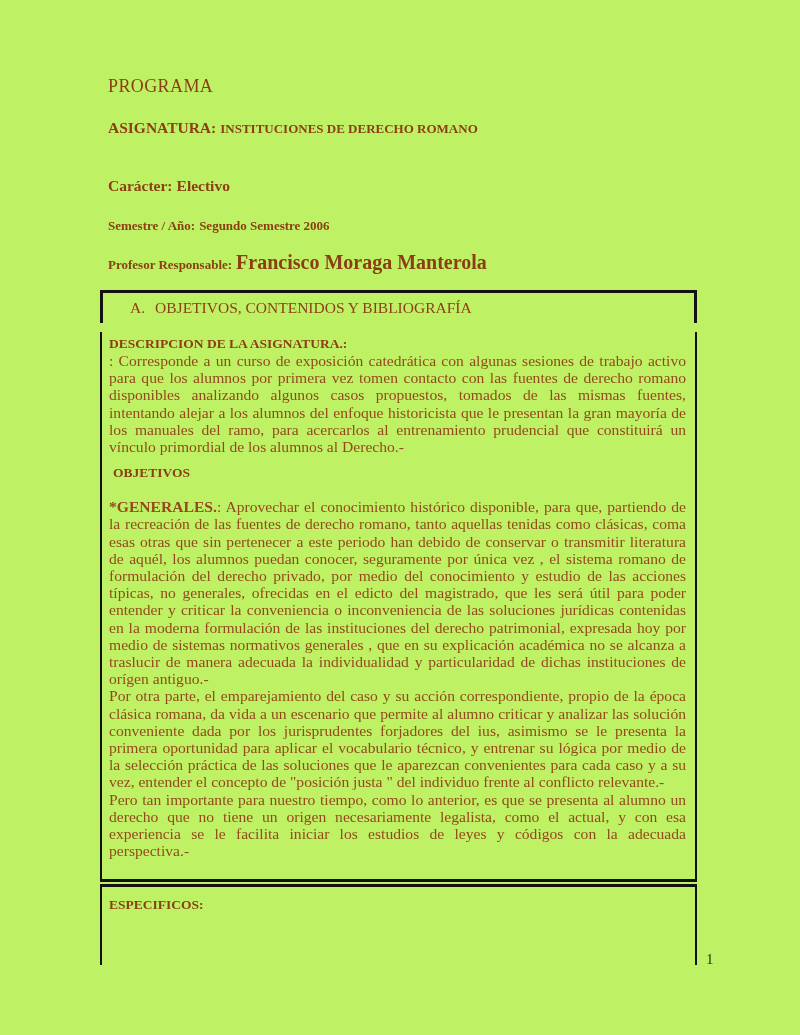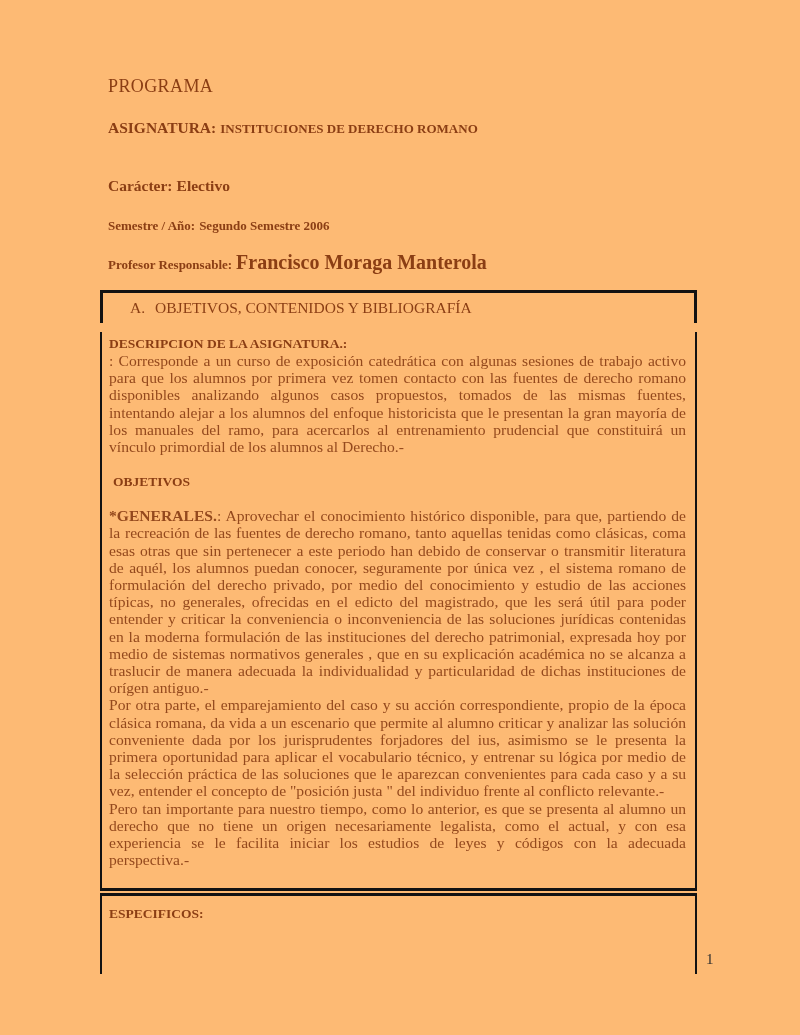--- a/index.html
+++ b/index.html
@@ -1,20 +1,20 @@
 <!DOCTYPE html>
 <html lang="es" style="--heading_brown: #8B3E14; --body_brown: #94491D; --border: #121212;"><head>
 <meta charset="utf-8">
 <style>
   html, body { margin: 0; padding: 0; background: #ffffff; }
   .page {
     position: relative;
     width: 800px;
     height: 1035px;
-    background: #fdba74;
+    background: #bef264;
     box-sizing: border-box;
     padding: 76px 103px 0 100px;
     font-family: "Liberation Serif", serif;
     color: var(--body_brown, #94491D);
     overflow: hidden;
   }
   .doc-title {
     margin: 0 0 22px 8px;
     font-size: 18px;
     line-height: 21px;
@@ -63,21 +63,21 @@
     height: 81px;
     overflow: hidden;
     padding-top: 10px;
   }
   .box-h {
     font-size: 13.5px;
     font-weight: bold;
     line-height: 16px;
     color: var(--heading_brown, #8B3E14);
   }
-  .h-objetivos { margin-top: 19px; margin-bottom: 17px; padding-left: 4px; }
+  .h-objetivos { margin-top: 10px; margin-bottom: 17px; padding-left: 4px; }
   .h-especificos { margin-bottom: 16px; }
   .para {
     margin: 0;
     font-size: 15.6px;
     line-height: 17.2px;
     text-align: justify;
     color: var(--body_brown, #94491D);
   }
   .glabel { font-size: 15.6px; font-weight: bold; margin-top: 15px; }
   .pageno {

